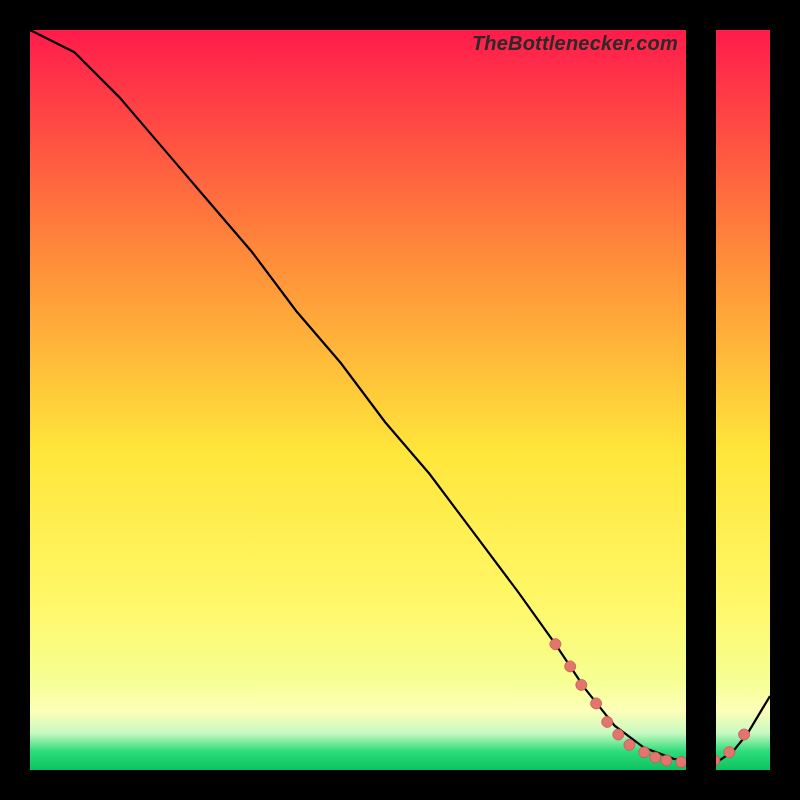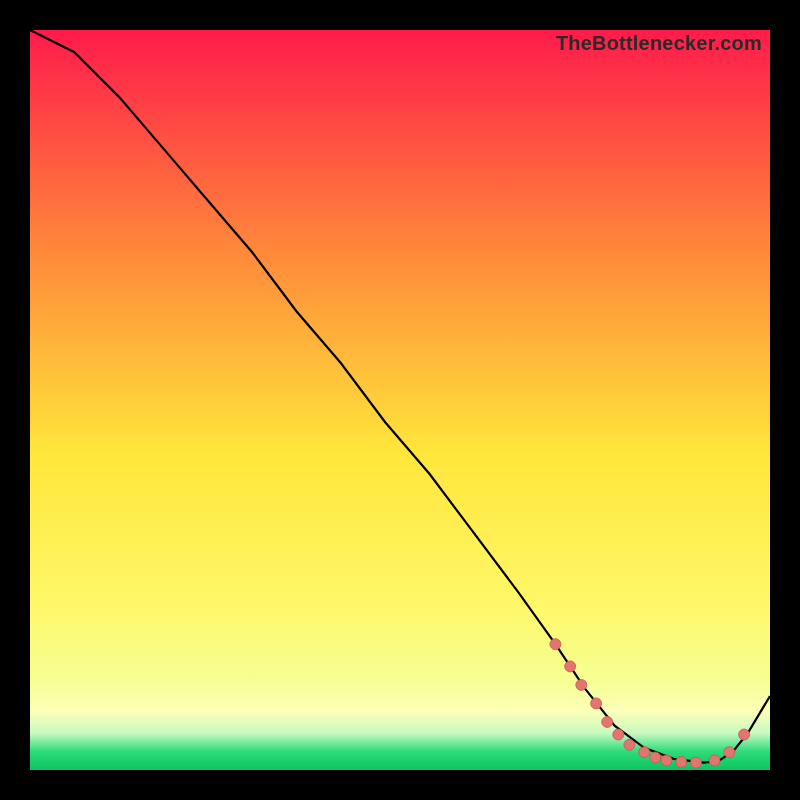--- a/index.html
+++ b/index.html
@@ -5,22 +5,23 @@
   * { margin: 0; padding: 0; box-sizing: border-box; }
   html, body {
     width: 800px;
     height: 800px;
     background: #000;
     overflow: hidden;
     font-family: Arial, Helvetica, sans-serif;
   }
   .frame {
     position: relative;
-    width: 800px;
+    width: 716px;
     height: 800px;
+    font-style: italic;
   }
   
   .pad-left, .pad-right, .pad-top, .pad-bottom {
     position: absolute;
     background: #000;
     z-index: 5;
   }
   .pad-left   { left: 0;   top: 0; width: 30px;  height: 800px; }
   .pad-right  { right: 0;  top: 0; width: 30px;  height: 800px; }
   .pad-top    { left: 0;   top: 0; width: 800px; height: 30px;  }

